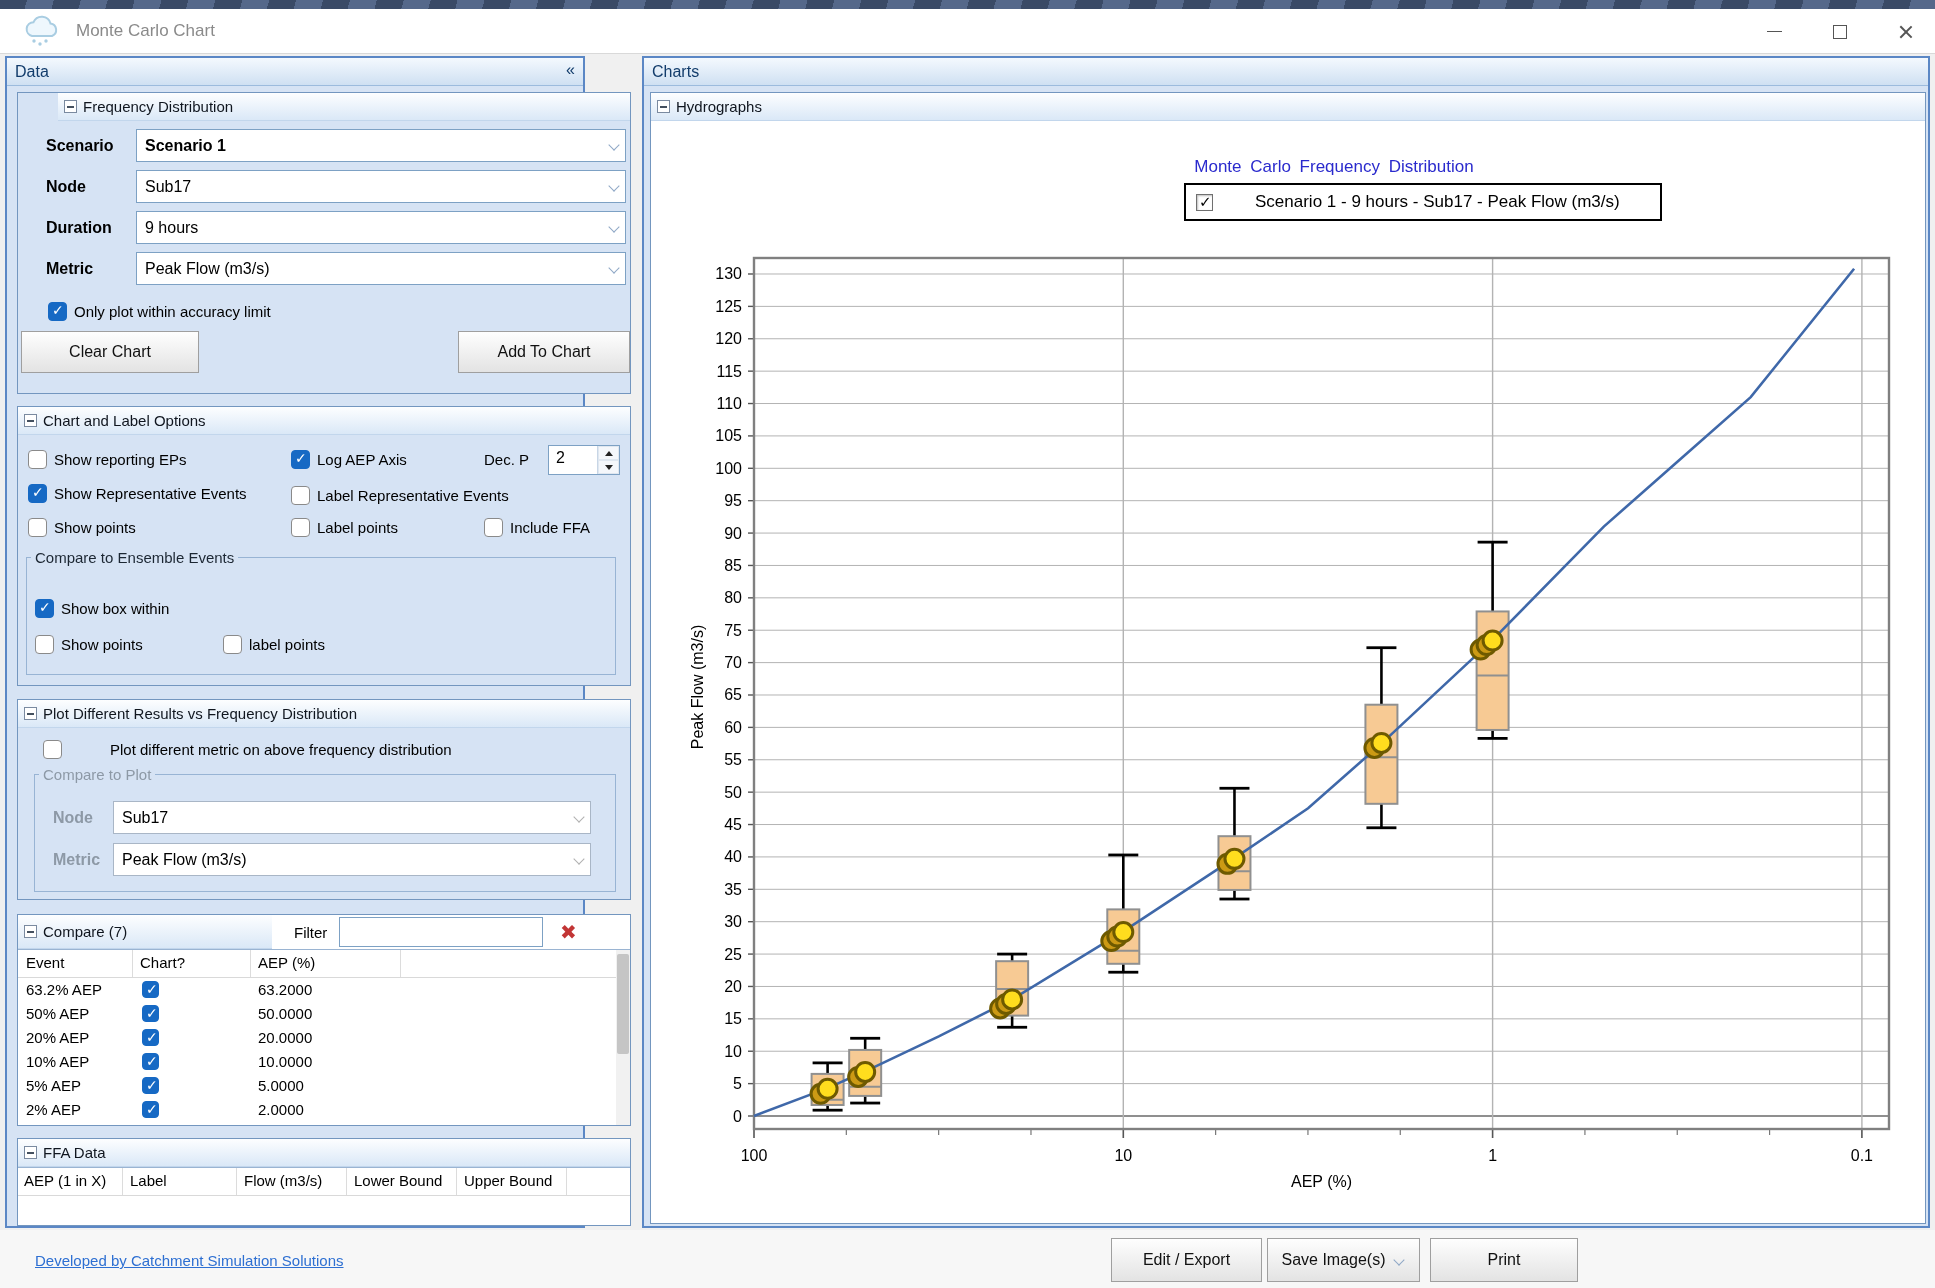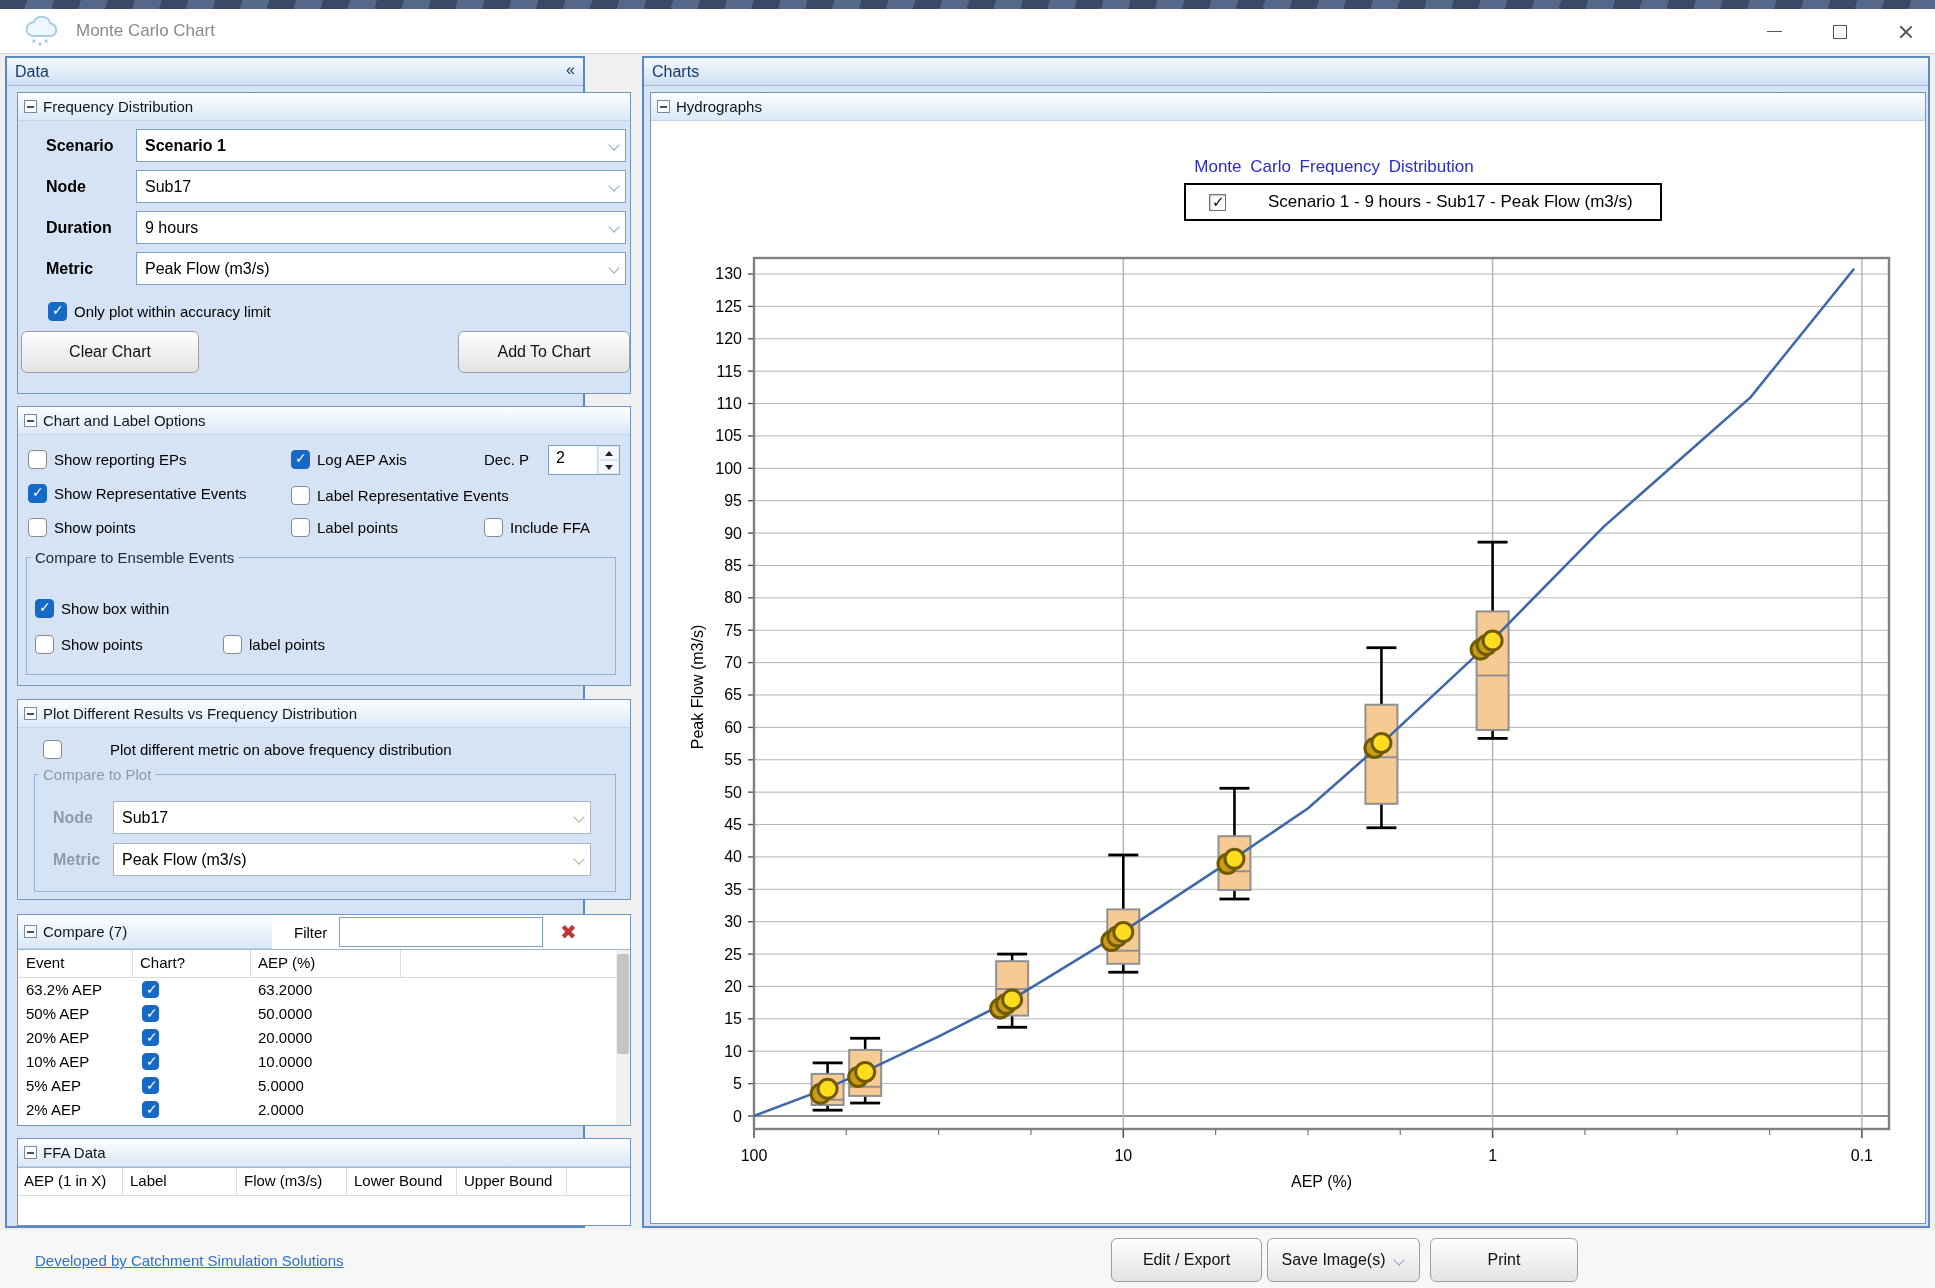--- a/index.html
+++ b/index.html
@@ -41,21 +41,21 @@
   .chev::before{content:"";position:absolute;left:3px;top:3px;width:7px;height:7px;border-right:1.6px solid #8fa8c6;border-bottom:1.6px solid #8fa8c6;transform:rotate(45deg);}
   .select.disabled{border-color:#a9b6c6;}
   .select.disabled .chev::before{border-color:#b0b0b0;}
   
   .cb{width:19px;height:19px;border:1px solid #8a8a8a;border-radius:4px;background:#fff;flex:0 0 auto;position:relative;cursor:default;}
   .cb.checked{background:#1669c4;border-color:#1669c4;}
   .cb.checked::after{content:"✓";position:absolute;left:3px;top:-1px;color:#fff;font-size:14px;font-weight:bold;}
   .cb-row{position:absolute;display:flex;align-items:center;gap:7px;height:24px;font-size:15px;}
   .cb.small{width:17px;height:17px;border-radius:4px;}
   
-  .btn{background:linear-gradient(#fefefe,#e3e3e3);border:1px solid #9f9f9f;border-radius:6px;
+  .btn{background:linear-gradient(#fefefe,#e3e3e3);border:1px solid #9f9f9f;border-radius:0;
     display:flex;align-items:center;justify-content:center;font-size:16px;color:#111;cursor:default;}
   
   fieldset{border:1px solid #98b4d4;margin:0;padding:0;position:absolute;}
   fieldset legend{font-size:15px;color:#1c2733;padding:0 4px;margin-left:4px;}
   fieldset.disabled legend{color:#8d99a6;}
   .gray-label{color:#8d99a6;font-weight:bold;font-size:16px;}
   
   .spinner{position:absolute;width:72px;height:30px;background:#fff;border:1px solid #7da1c4;display:flex;}
   .spin-val{flex:1;padding:3px 0 0 7px;font-size:16px;}
   .spin-btns{width:22px;display:flex;flex-direction:column;border-left:1px solid #c8d6e6;}
@@ -76,21 +76,21 @@
   .scrollbar{position:absolute;background:#f1f1f1;}
   .scroll-thumb{position:absolute;left:1px;right:1px;background:#c5c5c5;border-radius:2px;cursor:default;}
   
   .bottombar{position:absolute;left:0;top:1230px;width:100%;height:58px;background:#f7f7f7;}
   a.dev-link{position:absolute;left:35px;top:22px;color:#2d6fd2;font-size:15px;text-decoration:underline;cursor:pointer;}
   
   .chart-area{position:absolute;background:#fff;}
   .chart-title{position:absolute;left:0;right:0;top:36px;text-align:center;padding-left:92px;
     color:#2a2acd;font-size:17px;word-spacing:4px;}
   .legend-box{position:absolute;left:533px;top:62px;width:478px;height:38px;border:2px solid #000;background:#fff;
-    display:flex;align-items:center;padding-left:13px;}
+    display:flex;align-items:center;}
   .legend-cb{width:17px;height:17px;border:1px solid #707070;background:#fff;margin-left:10px;position:relative;box-shadow:inset 1px 1px 2px rgba(0,0,0,.25);cursor:default;}
   .legend-cb.checked::after{content:"✓";position:absolute;left:2px;top:-2px;font-size:15px;font-weight:bold;color:#000;}
   .legend-label{margin-left:42px;font-size:17px;}
 </style>
 </head>
 <body>
 
 <div class="screen">
   <div class="desktop-stripe"></div>
 
@@ -114,21 +114,21 @@
         </div>
     </div>
   </div>
 
   <div class="panel" style="left:5px;top:56px;width:580px;height:1172px;">
     <div class="panel-header">
       <span>Data</span>
       <span class="collapse-arrows"></span>
     </div>
 
-    <div class="group" style="top:34px;height:302px;">
+    <div class="group" style="top:34px;height:302px;padding-left:40px;">
       <div class="group-header">
         <span class="minus-box"></span>
         <span>Frequency Distribution</span>
       </div>
       <div class="field-row" style="top:36px;width:100%;">
         <span class="field-label">Scenario</span>
         <div class="select" style="width:490px;font-weight:bold;">
           <span>Scenario 1</span>
           <span class="chev"></span>
         </div>

